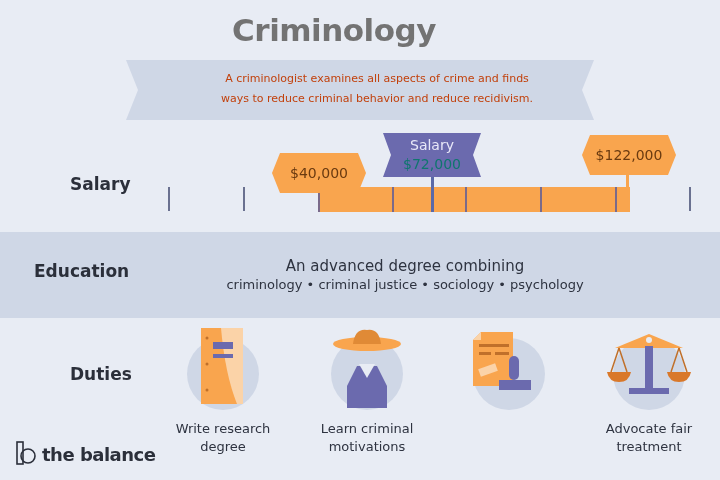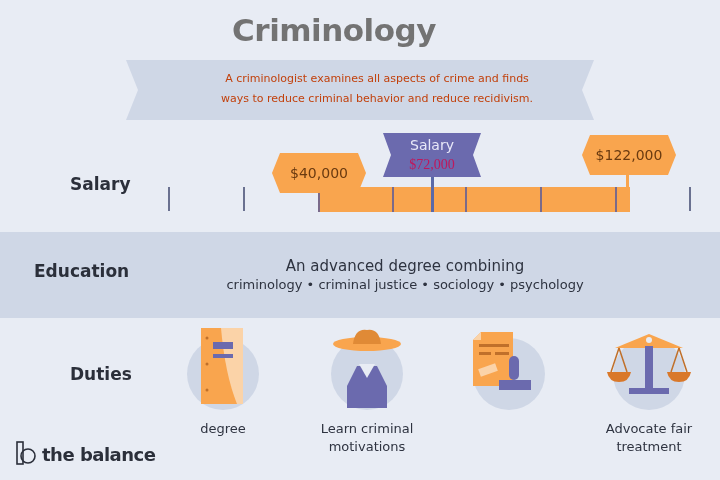--- a/index.html
+++ b/index.html
@@ -61,21 +61,21 @@
     </svg>
   <span style="line-height:40px; color:#6a3a10;">$40,000</span>
 </div>
 
 <div class="pin" style="left:431px; top:175px; height:37px; background:#5a69a8;"></div>
 <div class="tag" style="left:383px; top:133px; width:98px; height:44px;">
   <svg width="98" height="44">
       <polygon points="0,0 98,0 90,22 98,44 0,44 8,22" fill="#6b6aae"></polygon>
     </svg>
   <span style="line-height:19px; padding-top:3px; color:#e8e8f8;">Salary</span>
-  <span style="line-height:19px; color:#be185d;font-family:Liberation Serif, serif;">$72,000</span>
+  <span style="line-height:19px; color:#0f766e;">$72,000</span>
 </div>
 
 <div class="pin" style="left:626px; top:172px; height:16px;"></div>
 <div class="tag" style="left:582px; top:135px; width:94px; height:45px;">
   <svg width="94" height="40">
       <polygon points="8,0 86,0 94,20 86,40 8,40 0,20" fill="#f9a54e"></polygon>
     </svg>
   <span style="line-height:40px; color:#6a3a10;">$122,000</span>
 </div>
 
@@ -92,20 +92,21 @@
       <rect x="4" y="4" width="42" height="76" fill="#f9a54e"></rect>
       <path d="M24 4 H46 V80 H40 Q28 50 24 4 Z" fill="#fbd3a8"></path>
       <rect x="16" y="18" width="20" height="7" fill="#6b6aae"></rect>
       <rect x="16" y="30" width="20" height="4" fill="#6b6aae"></rect>
       <circle cx="10" cy="14" r="1.5" fill="#c0702a"></circle>
       <circle cx="10" cy="40" r="1.5" fill="#c0702a"></circle>
       <circle cx="10" cy="66" r="1.5" fill="#c0702a"></circle>
     </svg>
   </div>
   <div class="duty-label">
+    <div>Write research</div>
     <div>degree</div>
   </div>
 </div>
 
 <div class="duty" style="left:312px;">
   <div class="circle">
     <svg class="icon" style="left:-6px; top:-12px;" width="84" height="84">
       <path d="M22 60 L32 40 L52 40 L62 60 V82 H22 Z" fill="#6b6aae"></path>
       <path d="M34 38 L42 52 L50 38 Z" fill="#e8ecf4"></path>
       <ellipse cx="42" cy="18" rx="34" ry="7" fill="#f9a54e"></ellipse>

